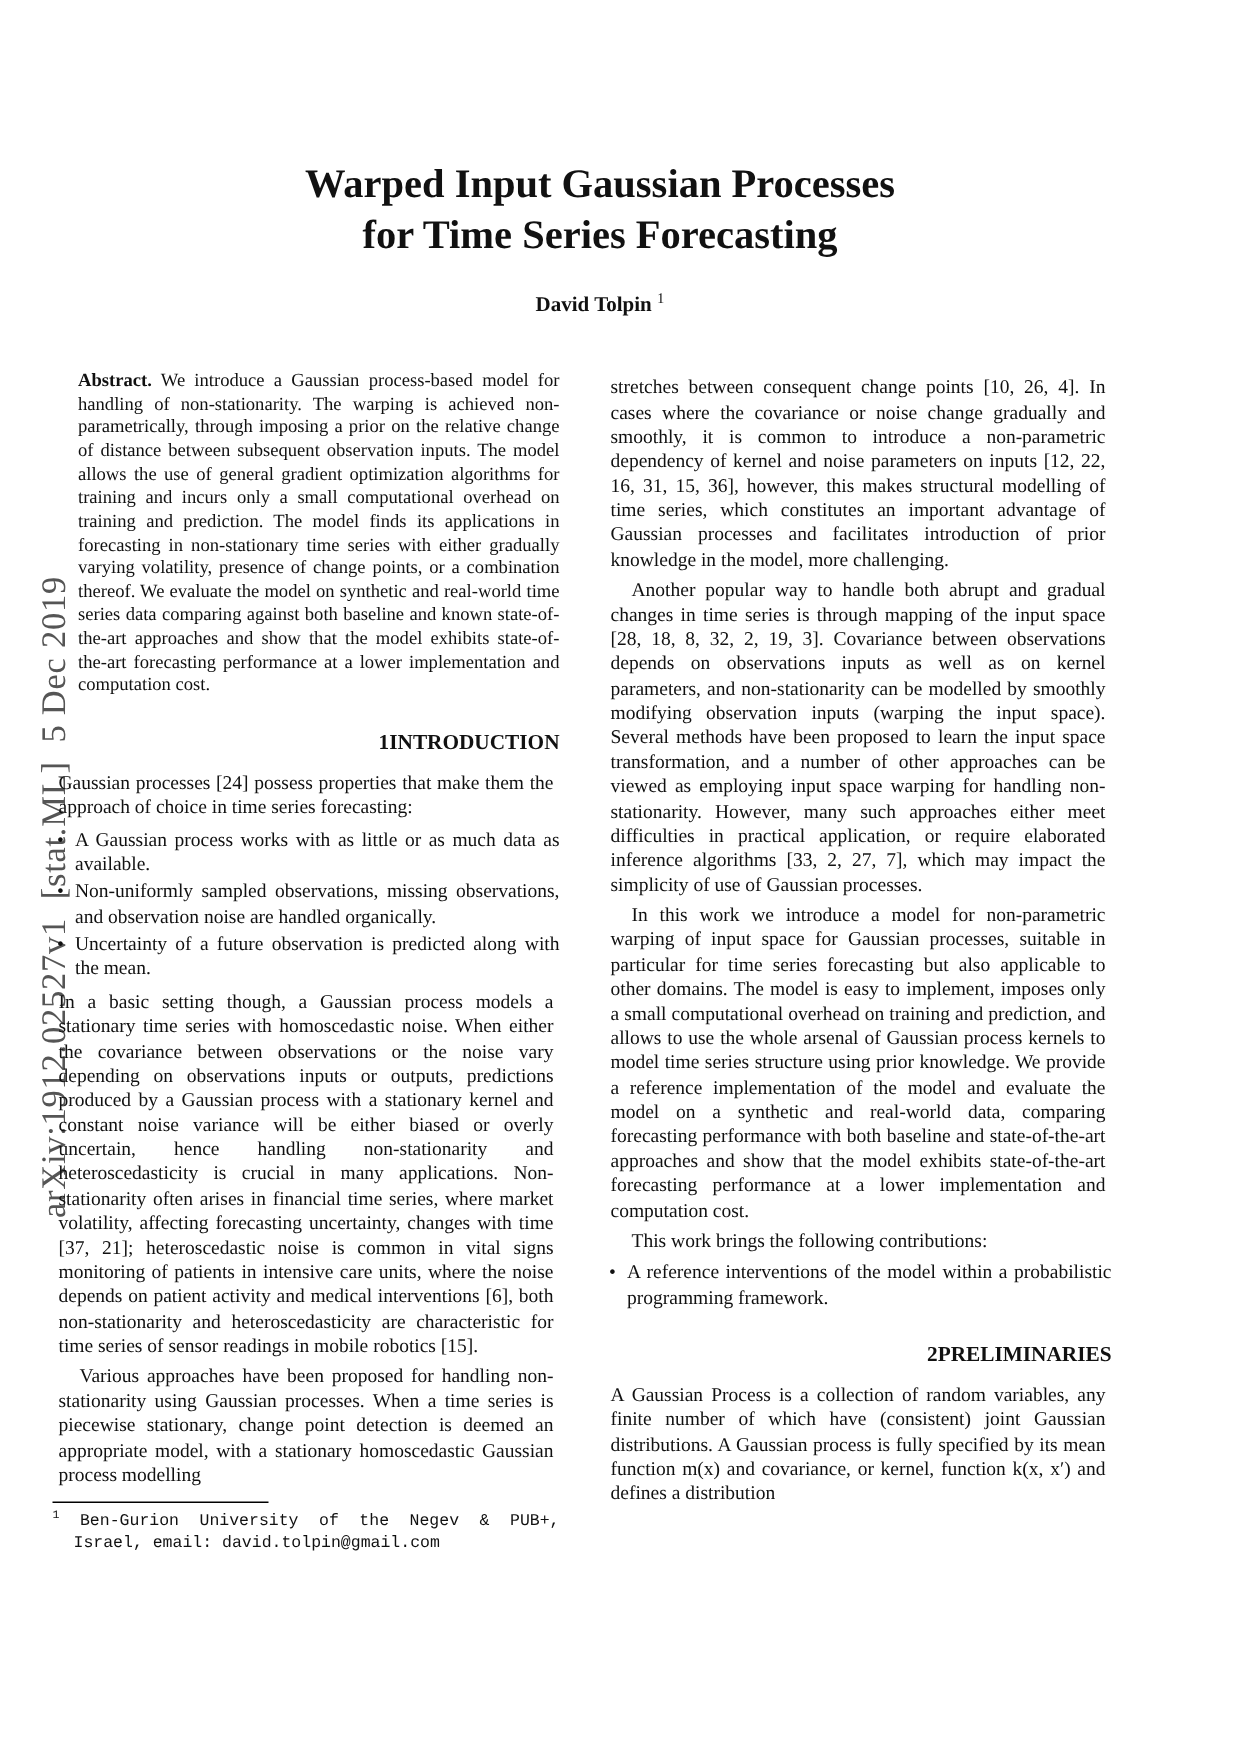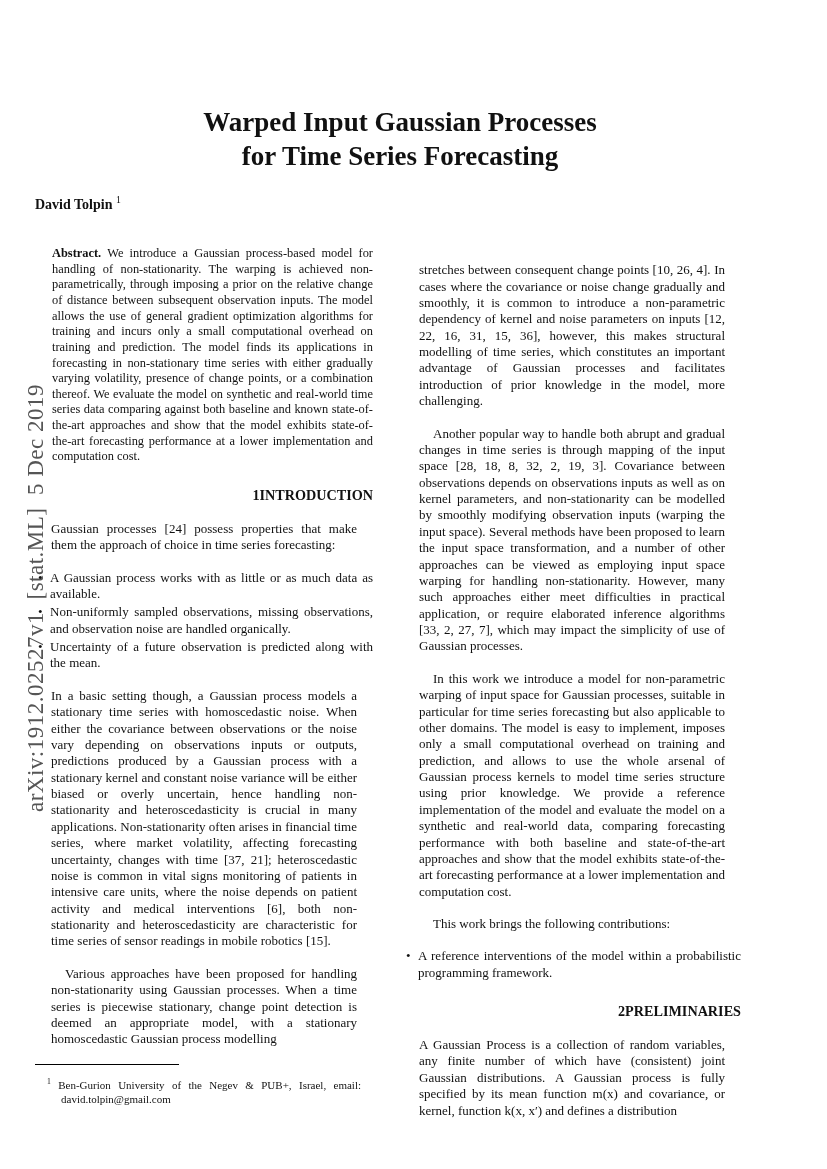--- a/index.html
+++ b/index.html
@@ -31,20 +31,21 @@
     padding: 106px 62px 0 35px;
   }
   .title {
     text-align: center;
     font-size: 27px;
     font-weight: 700;
     line-height: 1.25;
     margin: 0;
   }
   .author {
+    text-align: center;
     font-size: 14px;
     font-weight: 700;
     margin-top: 20px;
   }
   .author sup { font-weight: 400; }
   .columns {
     display: flex;
     gap: 30px;
     margin-top: 34px;
   }
@@ -60,21 +61,21 @@
     margin: 0;
   }
   .abstract .abs-label { margin-right: 6px; }
   h2.sec {
     font-size: 14.2px;
     font-weight: 700;
     margin: 22px 0 9px 0;
     text-align: right;
   }
   h2.sec .num { display: inline-block; width: 26px; }
-  p.body { margin: 16px; }
+  p.body { margin: 4px; }
   p.indent { text-indent: 14px; }
   ul.bullets {
     list-style: none;
     margin: 5px 0 6px 0;
     padding: 0;
   }
   ul.bullets li {
     position: relative;
     padding-left: 15px;
     margin: 2px 0;
@@ -88,24 +89,25 @@
     margin-top: 10px;
     font-size: 11px;
     line-height: 1.3;
   }
   .fnrule {
     width: 144px;
     border-top: 1px solid #000;
     margin-bottom: 4px;
   }
   .fn-text {
-    margin: 12px;
+    margin: 0;
     padding-left: 14px;
     text-indent: -14px;
     text-align: justify;
+    font-family: Liberation Mono, monospace;
   }
   sup { font-size: 70%; }
 </style>
 </head>
 <body>
 
 <div class="page">
 
   <div class="watermark">arXiv:1912.02527v1  [stat.ML]  5 Dec 2019</div>
 

